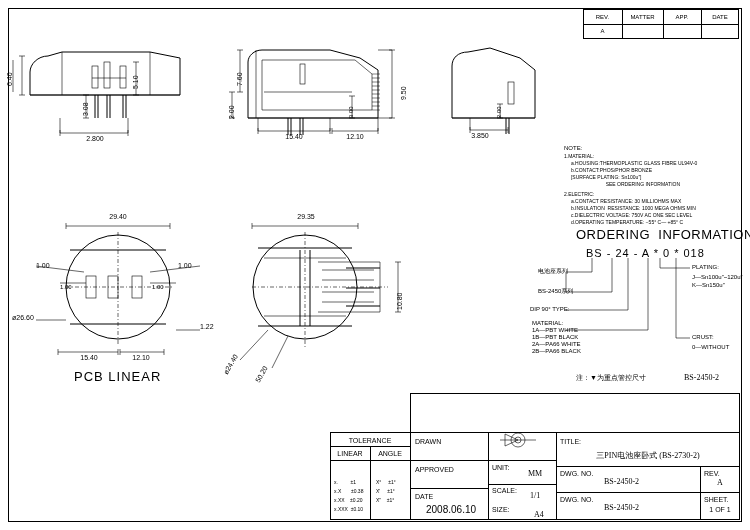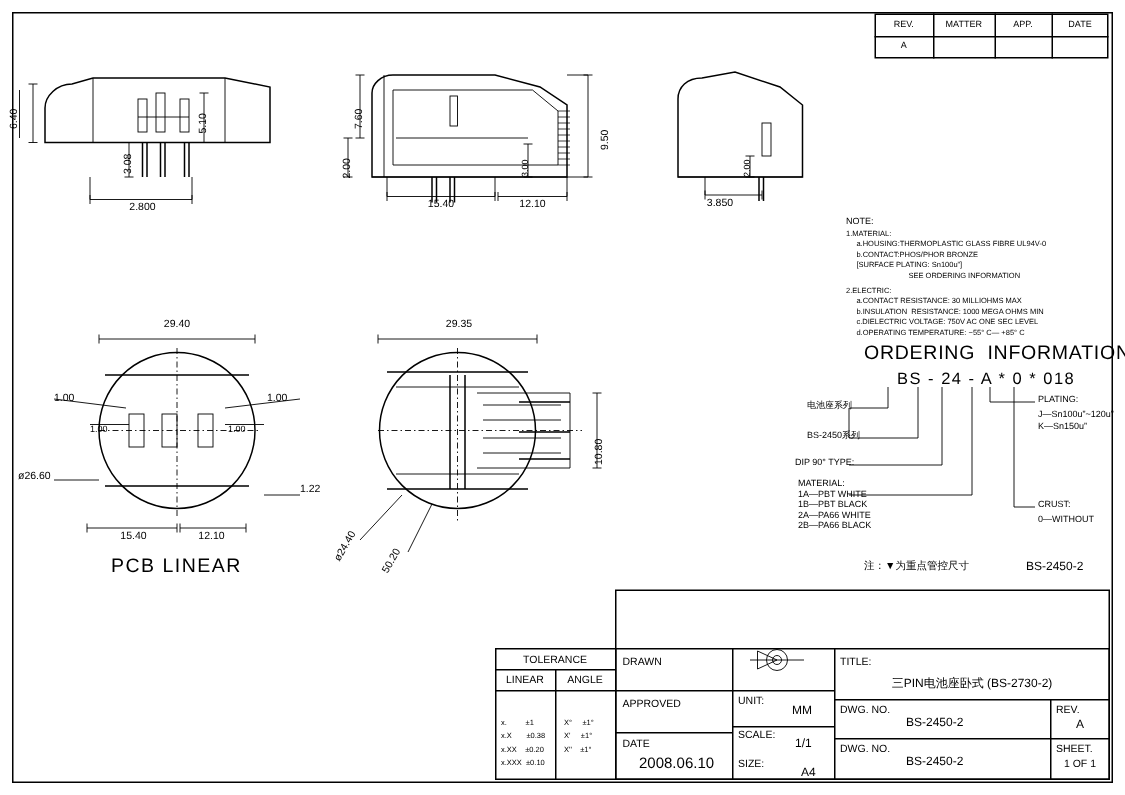--- a/index.html
+++ b/index.html
@@ -6,23 +6,23 @@
   body{width:750px;height:530px;overflow:hidden;font-family:"Liberation Sans",sans-serif;color:#000;}
   #sheet{position:relative;width:750px;height:530px;}
   .frame{position:absolute;left:8px;top:8px;width:732px;height:512px;border:1.5px solid #000;}
   .ln{position:absolute;background:#000;}
   .hl{height:1px;}
   .vl{width:1px;}
   .txt{position:absolute;white-space:pre;line-height:1.05;}
   .t5{font-size:5px;}
   .t6{font-size:6px;}
   .t7{font-size:7px;}
-  .t8{font-size:8px;}
+  .t8{font-size:8px;font-family:Liberation Serif, serif;}
   .t10{font-size:10px;}
-  .t11{font-size:11px;margin-left:12px;}
+  .t11{font-size:11px;}
   .t13{font-size:13px;}
   .ctr{text-align:center;}
   svg{position:absolute;left:0;top:0;overflow:visible;}
   .dim{stroke:#000;stroke-width:.6;fill:none;}
   .part{stroke:#000;stroke-width:1;fill:none;}
   .thin{stroke:#000;stroke-width:.6;fill:none;}
   .dash{stroke:#000;stroke-width:.6;fill:none;stroke-dasharray:4 2 1 2;}
   .hatch{stroke:#000;stroke-width:.5;fill:none;}
   .cell{position:absolute;box-sizing:border-box;border:1px solid #000;}
 </style>

